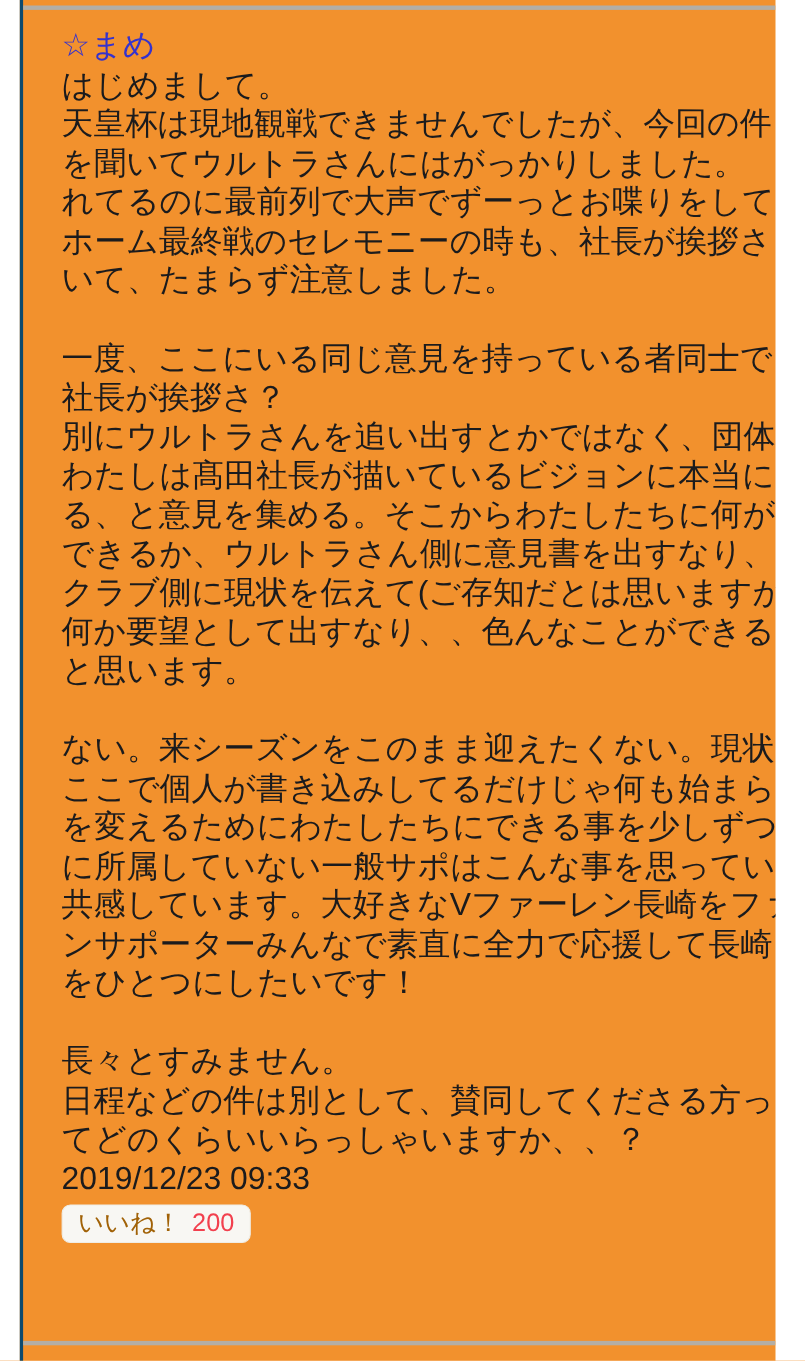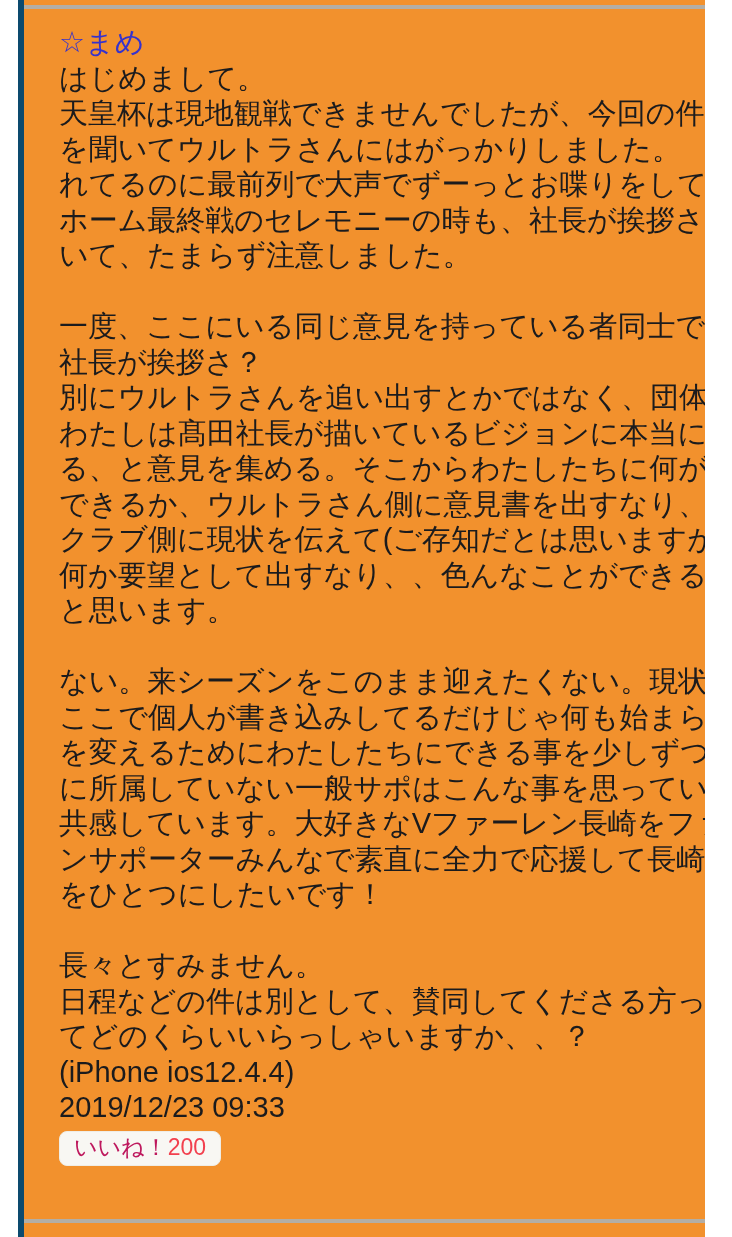--- a/index.html
+++ b/index.html
@@ -12,21 +12,21 @@
     font-family: "Liberation Sans", "DejaVu Sans", sans-serif;
     overflow: hidden;
   }
   .panel {
     position: absolute;
     left: 18px;
     top: 0;
     width: 687px;
     height: 1237px;
     background: #F2912D;
-    border-left: 6px solid #0c4a6e;
+    border-left: 3px solid #0c4a6e;
     overflow: hidden;
   }
   .divider {
     position: absolute;
     left: 0;
     right: 0;
     height: 4px;
     background: #B3AEA5;
   }
   .divider-top { top: 5px; }
@@ -54,22 +54,22 @@
     display: inline-block;
     margin-top: 5px;
     background: #F8F7F3;
     border: 1px solid #EFEDE6;
     border-radius: 8px;
     padding: 1px 14px 4px 14px;
     font-size: 23px;
     line-height: 28px;
     cursor: pointer;
   }
-  .like-label { color: #be185d; }
-  .like-count { color: #F2404E; margin-left: 0; }
+  .like-label { color: #a16207; }
+  .like-count { color: #F2404E; margin-left: 10px; }
 </style>
 </head>
 <body>
 
 <div class="panel">
   <div class="divider divider-top"></div>
 
   <div class="content">
     <div class="line">
       <a class="author">☆まめ</a>
@@ -99,21 +99,20 @@
         <div class="line">に所属していない一般サポはこんな事を思ってい</div>
         <div class="line">共感しています。大好きなVファーレン長崎をファ</div>
         <div class="line">ンサポーターみんなで素直に全力で応援して長崎</div>
         <div class="line">をひとつにしたいです！</div>
         <div class="line"></div>
         <div class="line">長々とすみません。</div>
         <div class="line">日程などの件は別として、賛同してくださる方っ</div>
         <div class="line">てどのくらいいらっしゃいますか、、？</div>
       </div>
 
-    <div class="line">(iPhone ios12.4.4)</div>
 
     <div class="line">2019/12/23 09:33</div>
 
     <div class="like-btn">
       <span class="like-label">いいね！</span><span class="like-count">200</span>
     </div>
   </div>
 
   <div class="divider divider-bottom"></div>
 </div>

